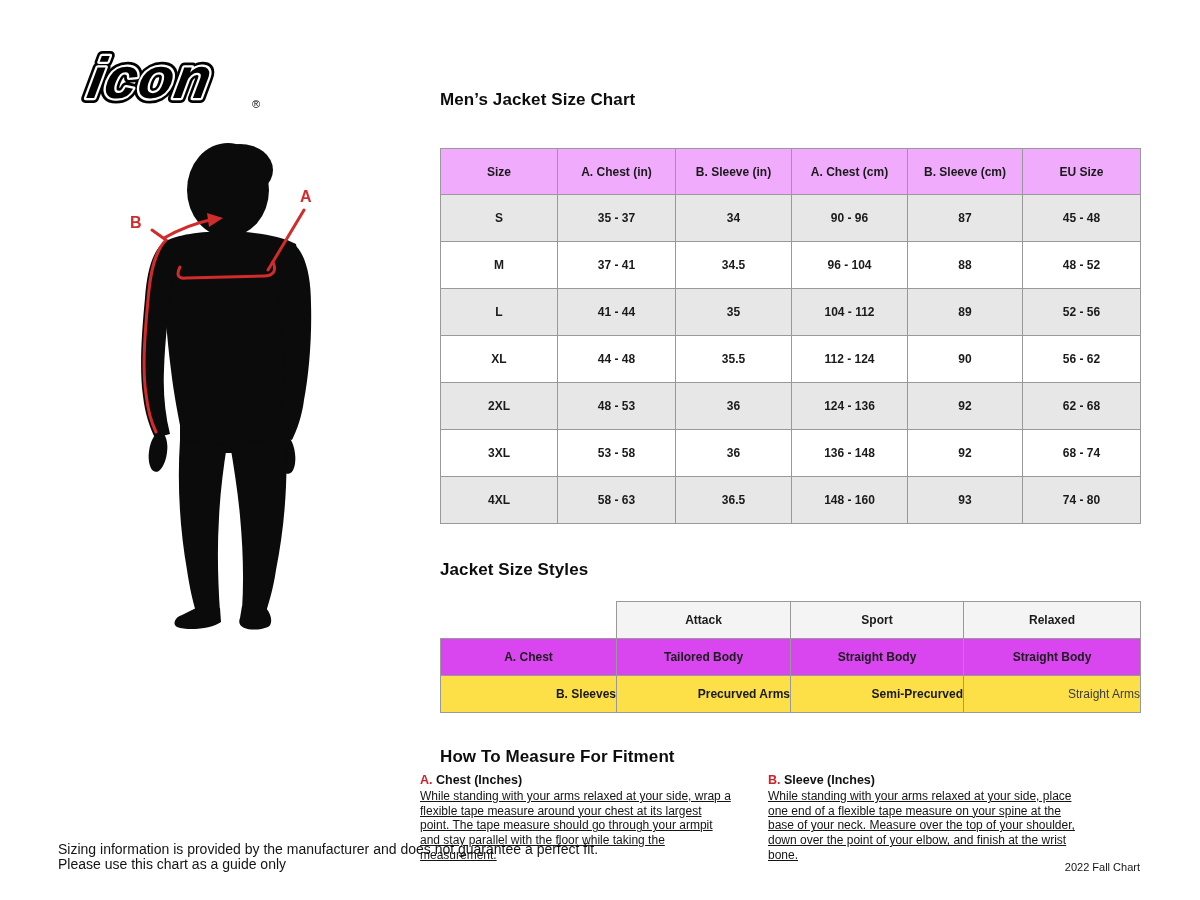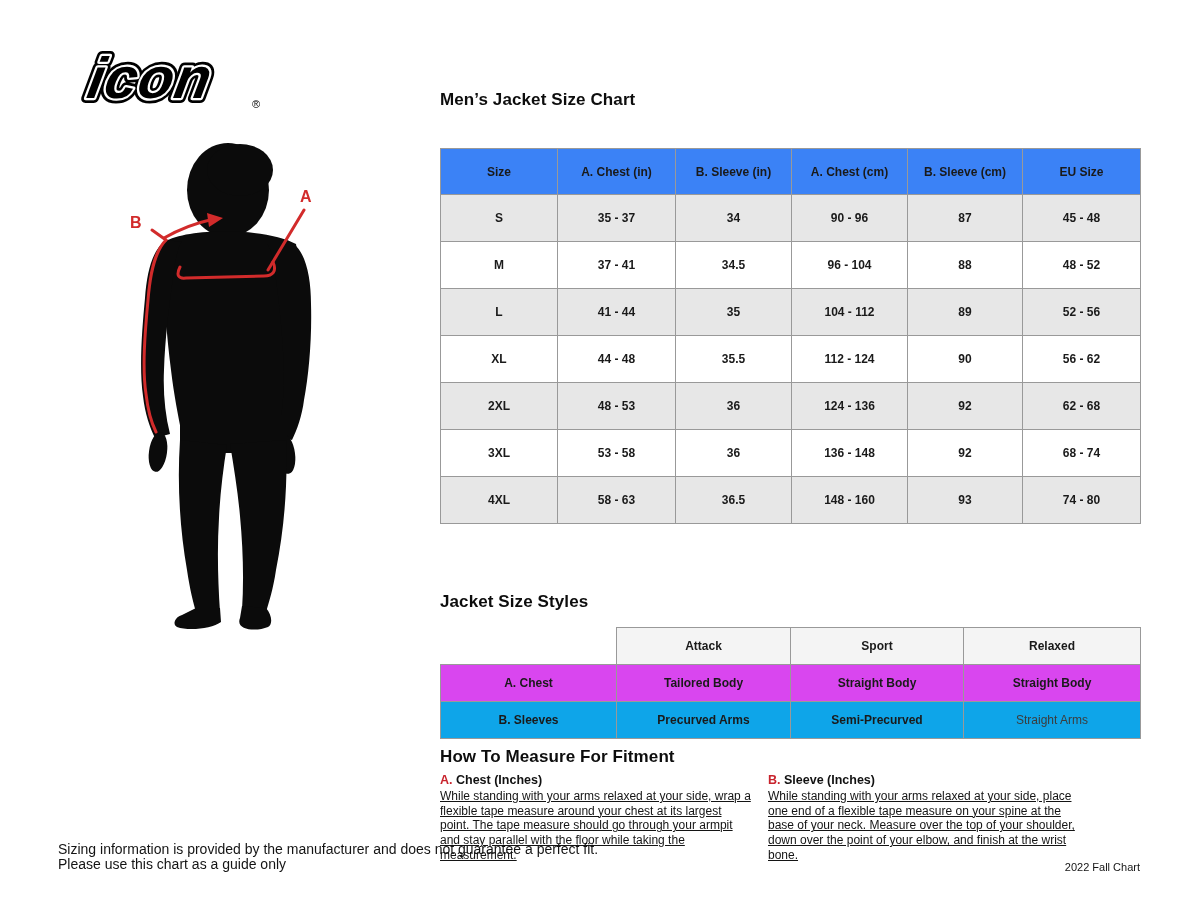--- a/index.html
+++ b/index.html
@@ -8,48 +8,48 @@
     font-family:"Liberation Sans", sans-serif; color:#111; overflow:hidden;
   }
   .abs { position:absolute; }
 
   
   .logo-wrap { left:76px; top:48px; width:200px; height:64px; }
 
   
   .section-title { font-size:17px; font-weight:bold; color:#0d0d0d; letter-spacing:0.1px; }
   .title-main   { left:440px; top:90px; }
-  .title-styles { left:440px; top:560px;margin-top:32px; }
+  .title-styles { left:440px; top:560px; }
   .title-measure{ left:440px; top:747px; }
 
   
   table { border-collapse:collapse; table-layout:fixed; }
   .size-table { left:440px; top:148px; width:700px; }
   .size-table td {
     border:1px solid #999999; text-align:center; vertical-align:middle;
     font-size:12px; font-weight:bold; color:#1a1a1a; padding:0;
   }
-  .size-table .hrow td { height:45px; background:#3b82f6; }
+  .size-table .hrow td { height:45px; background:#f0abfc; }
   .size-table .drow td { height:46px; background:#ffffff; }
   .size-table .drow.alt td { background:#e7e7e7; }
 
-  .styles-table { left:440px; top:627px; width:700px; }
+  .styles-table { left:440px; top:601px; width:700px; }
   .styles-table td {
     border:1px solid #999999; text-align:center; vertical-align:middle;
     font-size:12px; font-weight:bold; color:#1a1a1a; padding:0; height:36px;
   }
   .styles-table .hrow td { background:#f4f4f4; }
   .styles-table .chest-row td { background:#d946ef; }
-  .styles-table .sleeve-row td { background:#0ea5e9; }
+  .styles-table .sleeve-row td { background:#fde047;text-align:right; }
   .styles-table td.blank { border:none; background:#ffffff; }
   .styles-table td.lightcell { font-weight:normal; color:#3c3c3c; }
 
   
   .measure-col { top:773px; }
-  .measure-col.col-a { left:440px; width:312px; }
+  .measure-col.col-a { left:420px; width:312px; }
   .measure-col.col-b { left:768px; width:322px; }
   .measure-heading { font-size:12.5px; font-weight:bold; margin:0 0 2px 0; }
   .measure-letter { color:#c8232c; }
   .measure-body { font-size:12px; line-height:14.7px; color:#141414;text-decoration:underline; }
 
   
   .disclaimer { left:58px; top:815px; font-size:14px; line-height:14.5px; color:#141414;margin-top:27px; }
   .chart-version { left:940px; top:861px; width:200px; text-align:right; font-size:11px; color:#141414; }
 
   

